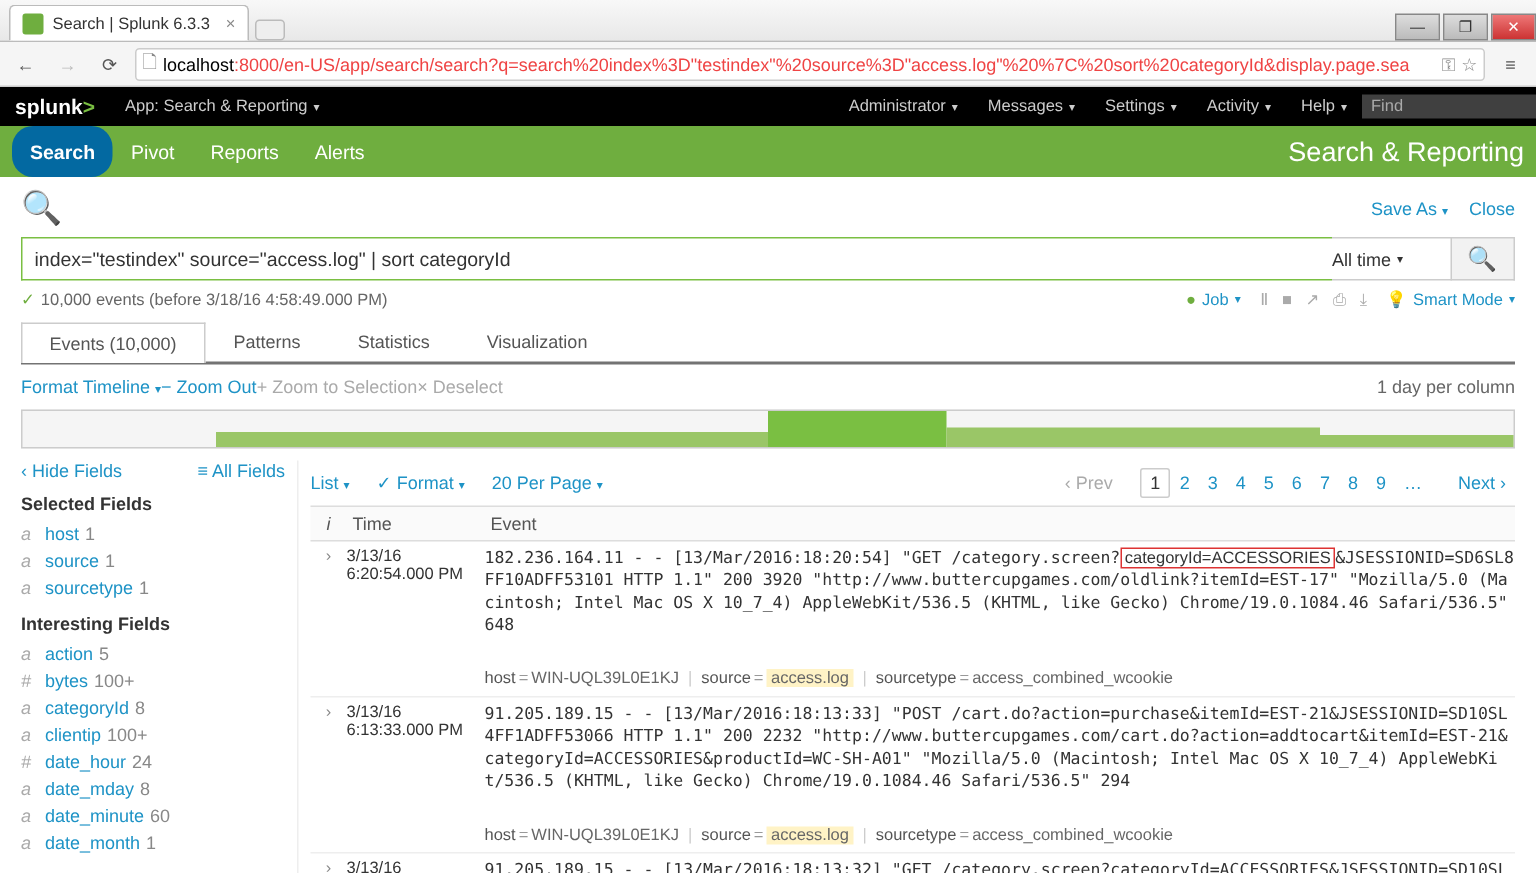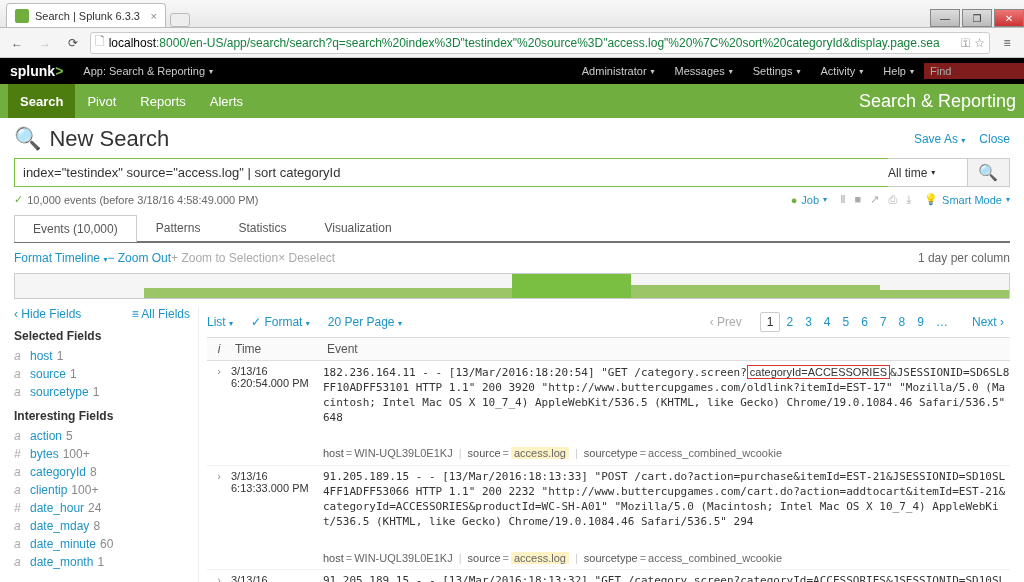--- a/index.html
+++ b/index.html
@@ -12,37 +12,37 @@
 .tab .close { margin-left:auto; color:#888; cursor:pointer; }
 .newtab { width:20px; height:14px; border:1px solid #bbb; background:#eee; margin-left:4px; border-radius:3px; }
 .win-buttons { margin-left:auto; display:flex; }
 .win-buttons div { width:30px; height:18px; border:1px solid #888; margin-left:2px; display:flex; align-items:center; justify-content:center; font-size:10px; background:linear-gradient(#ddd,#bbb); }
 .win-buttons .wb-close { background:linear-gradient(#e77,#c33); color:#fff; }
 
 .addr-row { height:30px; display:flex; align-items:center; gap:6px; padding:0 6px; background:#f5f5f5; border-bottom:1px solid #ccc; font-size:12px; }
 .nav-btn { width:22px; height:22px; display:flex; align-items:center; justify-content:center; color:#555; cursor:pointer; }
 .addr { flex:1; height:22px; border:1px solid #ccc; border-radius:3px; background:#fff; display:flex; align-items:center; padding:0 4px; font-size:12px; overflow:hidden; white-space:nowrap; }
 .addr .host { color:#000; }
-.addr .path { color:#15803d;text-align:right; }
+.addr .path { color:#ef4444;text-align:right; }
 .addr-icons { margin-left:auto; display:flex; gap:4px; color:#888; }
 .menu-btn { width:22px; color:#555; text-align:center; }
 
 
 .splunk-bar { height:26px; background:#000; color:#ccc; display:flex; align-items:center; font-size:11px; }
 .splunk-logo { color:#fff; font-weight:bold; font-size:14px; padding:0 10px; }
 .splunk-logo .gt { color:#7abf42; }
 .bar-item { padding:0 10px; display:flex; align-items:center; gap:4px; cursor:pointer; }
 .bar-item .caret { font-size:8px; }
 .bar-spacer { flex:1; }
-.find-box { background:#7f1d1d; color:#aaa; padding:2px 6px; width:100px; font-size:11px; }
+.find-box { background:#404040; color:#aaa; padding:2px 6px; width:116px; font-size:11px; }
 
 
 .app-nav { height:34px; background:#6fae3f; display:flex; align-items:center; padding:0 8px; color:#fff; font-size:13px; }
 .app-nav .nav-item { padding:0 12px; height:100%; display:flex; align-items:center; cursor:pointer; }
-.app-nav .nav-item.active { background:#4d7c0f; font-weight:bold; }
+.app-nav .nav-item.active { background:#0369a1; font-weight:bold;border-radius:14px; }
 .app-nav .sr { margin-left:auto; font-size:18px; font-weight:normal; }
 
 
 .content { padding:8px 14px; }
 .title-row { display:flex; align-items:center; }
 .title-row h1 { font-size:22px; font-weight:normal; color:#333; display:flex; align-items:center; gap:8px; }
 .title-row h1 .mag { color:#888; }
 .title-row .right-links { margin-left:auto; display:flex; gap:14px; font-size:12px; }
 .title-row .right-links span { color:#1e93c6; cursor:pointer; }
 .save-caret { font-size:8px; }
@@ -176,21 +176,20 @@
   <div class="nav-item">Pivot</div>
   <div class="nav-item">Reports</div>
   <div class="nav-item">Alerts</div>
   <div class="sr">Search &amp; Reporting</div>
 </div>
 
 <div class="content">
   <div class="title-row">
     <h1>
         <span class="mag">🔍</span>
-        <span>New Search</span>
       </h1>
     <div class="right-links">
       <span><span>Save As</span> <span class="save-caret">▾</span></span>
       <span>Close</span>
     </div>
   </div>
 
   <div class="search-row">
     <div class="search-box">
         <span>index="testindex" source="access.log" | sort categoryId</span>

